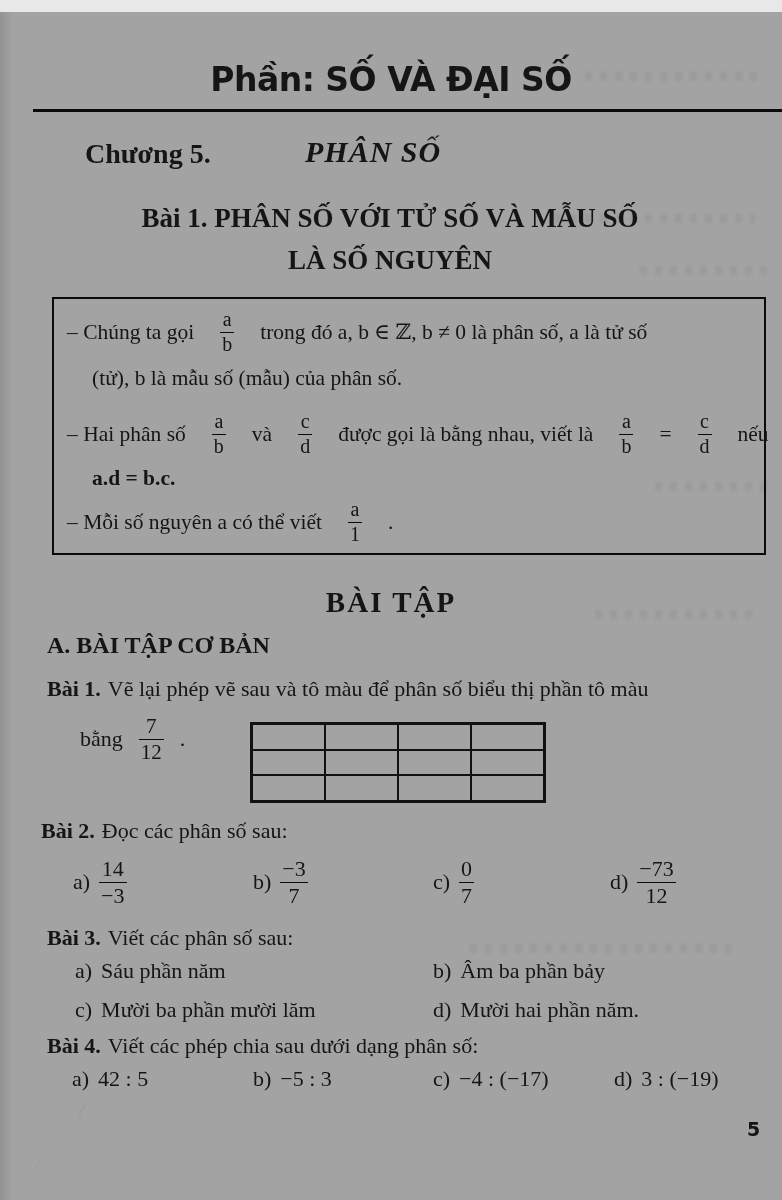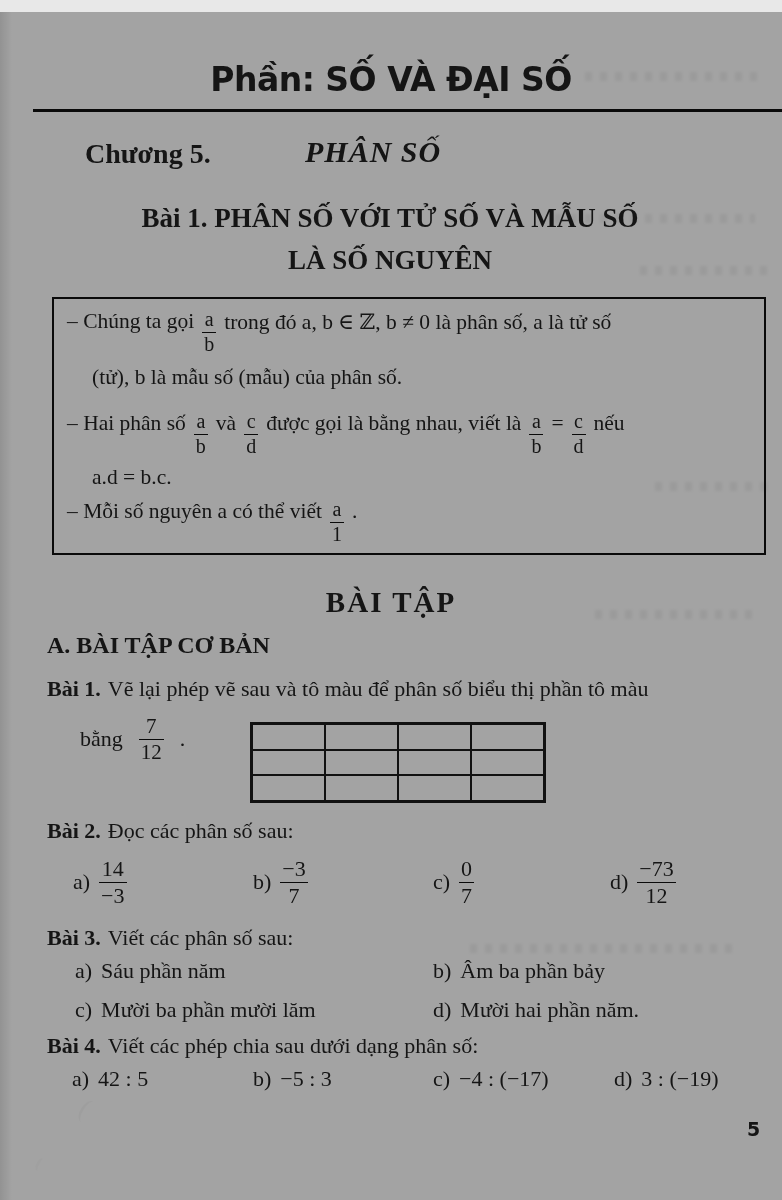--- a/index.html
+++ b/index.html
@@ -22,21 +22,21 @@
   .masthead-rule{position:absolute;top:97px;left:33px;width:749px;height:3px;background:#0a0a0a;}
 
   .chapter-label{position:absolute;top:126px;left:85px;font-size:28px;font-weight:bold;}
   .chapter-title{position:absolute;top:123px;left:305px;font-size:30px;font-weight:bold;letter-spacing:1px;font-style:italic;}
 
   .lesson-title{position:absolute;top:186px;left:0;width:780px;text-align:center;
     font-weight:bold;font-size:27px;line-height:1.55;}
 
   .theory-box{position:absolute;left:52px;top:285px;width:714px;height:258px;
     border:2.5px solid #0a0a0a;box-sizing:border-box;font-size:21.5px;}
-  .t-row{position:absolute;left:13px;display:flex;gap:8px;white-space:nowrap;}
+  .t-row{position:absolute;left:13px;display:flex;align-items:center;gap:26px;white-space:nowrap;}
   .t-cont{left:38px;}
 
   .frac{display:inline-flex;flex-direction:column;align-items:center;
     line-height:1.06;font-size:20px;vertical-align:middle;}
   .frac .bar{align-self:stretch;height:0;border-top:1.7px solid #0a0a0a;margin:1.5px 0;}
   .frac .num,.frac .den{padding:0 2px;}
 
   .section-title{position:absolute;top:574px;left:0;width:782px;text-align:center;
     font-size:29px;font-weight:bold;letter-spacing:2px;}
   .subsection-title{position:absolute;top:620px;left:47px;font-size:24px;font-weight:bold;}
@@ -119,21 +119,21 @@
         <span class="den">b</span>
       </span>
       <span>=</span>
       <span class="frac">
         <span class="num">c</span>
         <span class="bar"></span>
         <span class="den">d</span>
       </span>
       <span>nếu</span>
     </div>
-    <div class="t-row t-cont" style="top:166px;height:26px;">
+    <div class="t-row t-cont" style="top:166px;height:26px;font-weight:bold;">
       <span>a.d = b.c.</span>
     </div>
 
     <div class="t-row" style="top:200px;height:46px;">
       <span>– Mỗi số nguyên a có thể viết</span>
       <span class="frac">
         <span class="num">a</span>
         <span class="bar"></span>
         <span class="den">1</span>
       </span>
@@ -164,21 +164,21 @@
     <div class="cell"></div>
       <div class="cell"></div>
       <div class="cell"></div>
       <div class="cell"></div>
     <div class="cell"></div>
       <div class="cell"></div>
       <div class="cell"></div>
       <div class="cell"></div>
   </div>
 
-  <div class="bodyline" style="top:806px;left:47px;">
+  <div class="bodyline" style="top:806px;left:41px;">
     <span class="b">Bài 2.</span><span>Đọc các phân số sau:</span>
   </div>
   <div class="ex-item" style="top:844px;left:73px;height:52px;">
     <span>a)</span>
     <span class="frac">
       <span class="num">14</span>
       <span class="bar"></span>
       <span class="den">−3</span>
     </span>
   </div>

